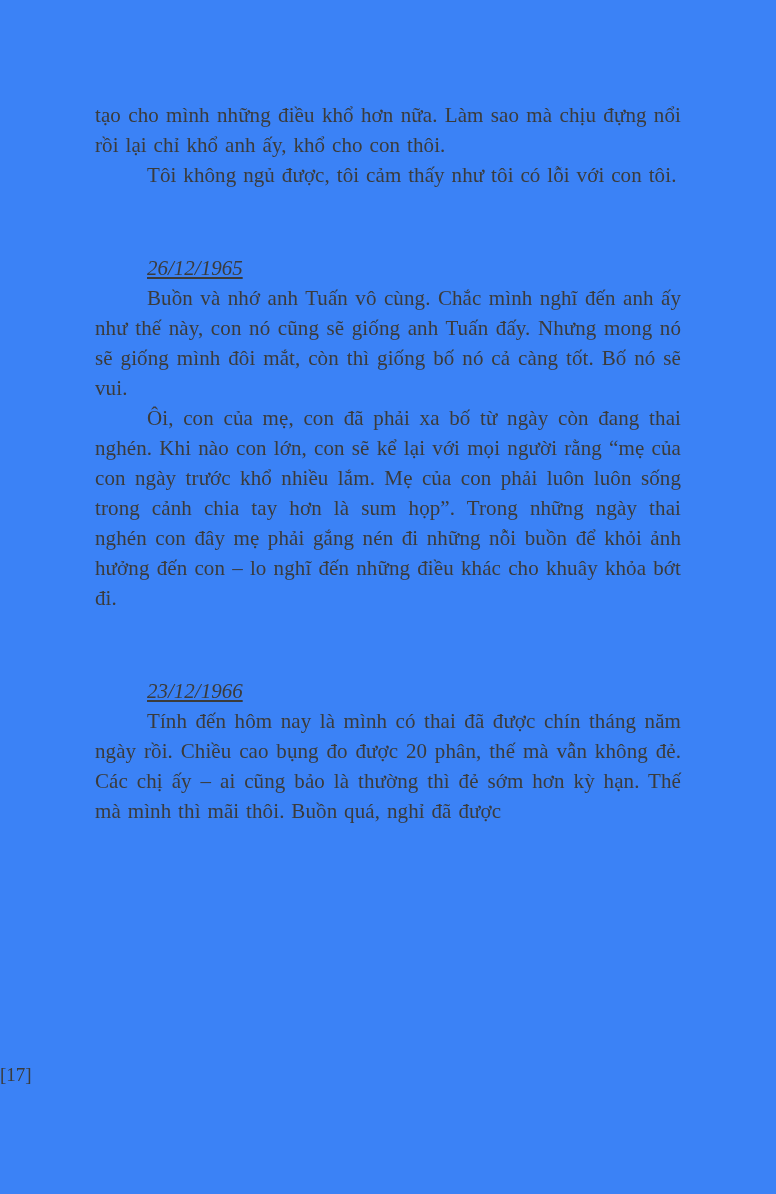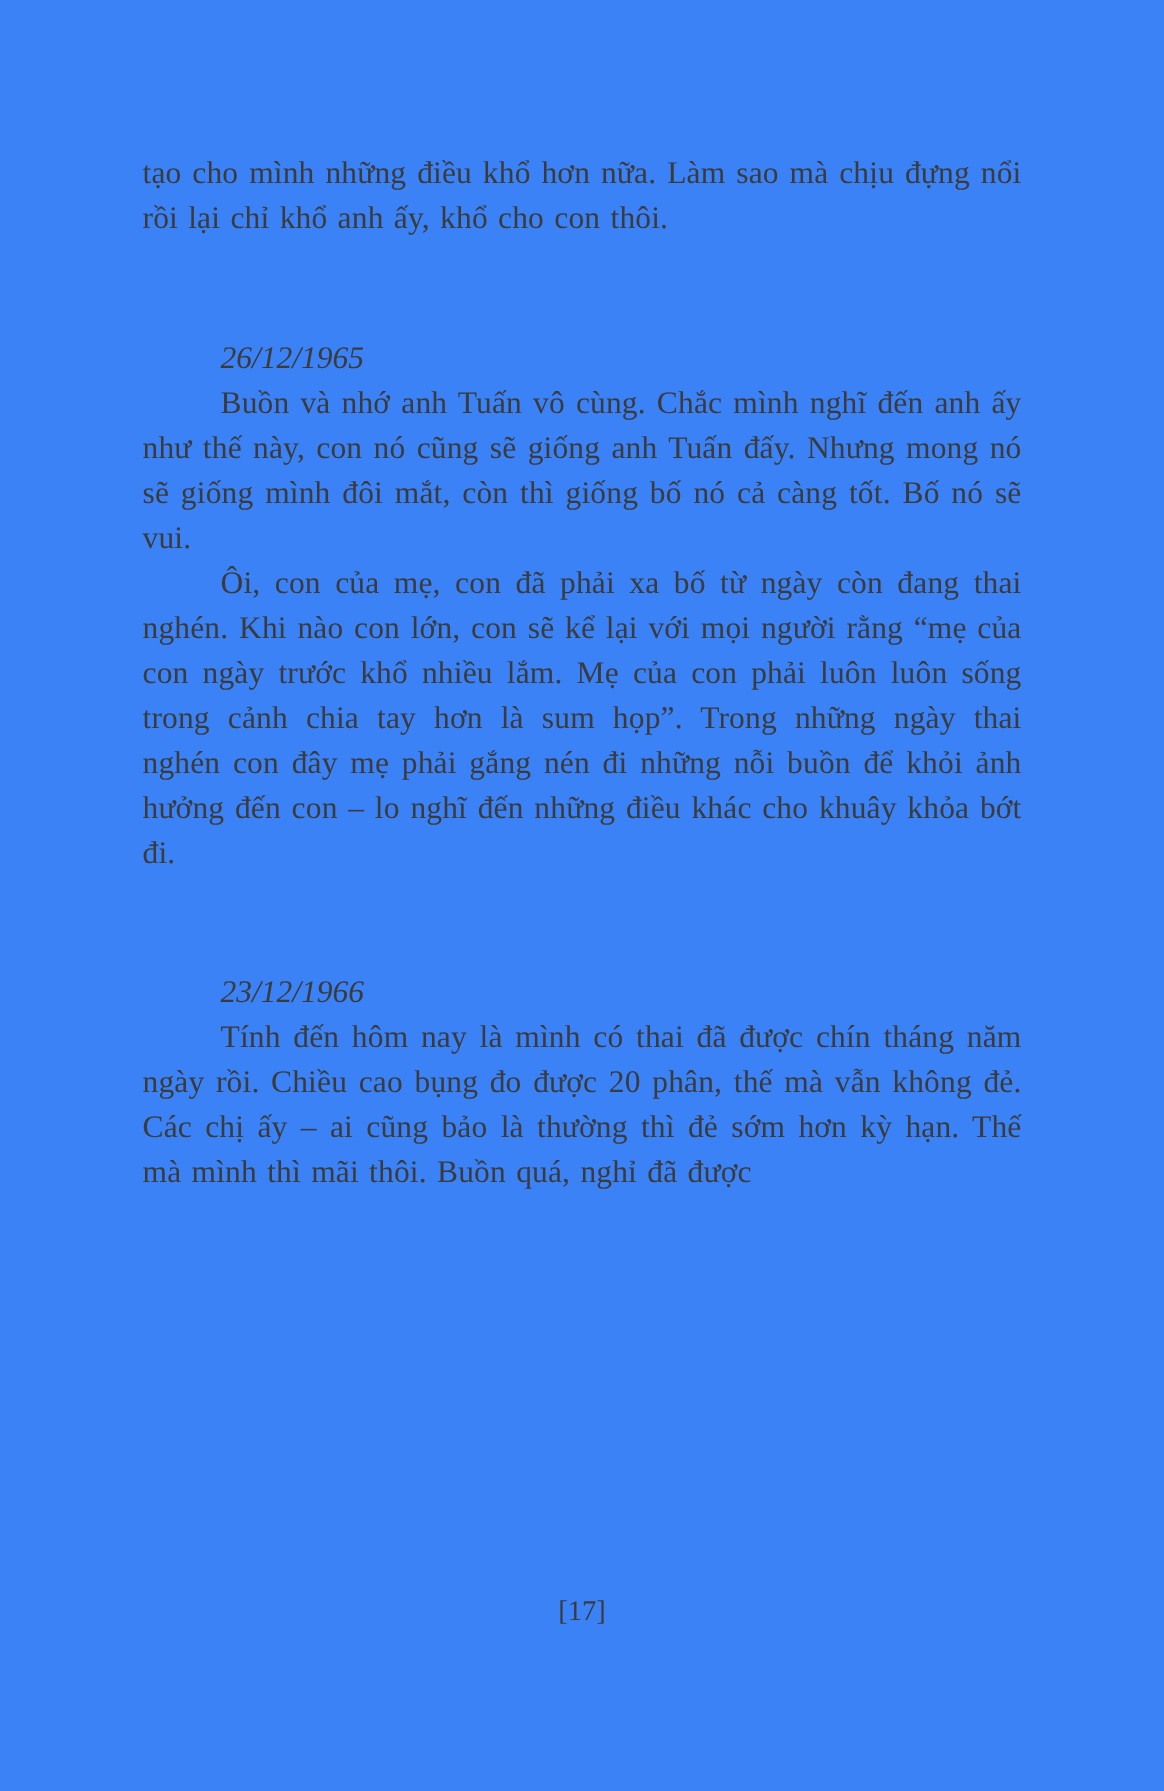--- a/index.html
+++ b/index.html
@@ -33,37 +33,39 @@
     letter-spacing: 0.1px;
   }
   .para.continuation {
     text-indent: 0;
   }
   .entry-date {
     margin: 63px 0 0 52px;
     font-size: 21px;
     line-height: 30px;
     font-style: italic;
+    text-decoration: underline;
   }
   .page-number {
     position: absolute;
     left: 0;
     width: 776px;
     top: 1064px;
-    text-align: center;
+    text-align: left;
     font-size: 19px;
     color: #3b3b3b;
   }
 </style>
 </head>
 <body>
 
 <div class="page">
   <div class="text-block">
     <p class="para continuation">tạo cho mình những điều khổ hơn nữa. Làm sao mà chịu đựng nổi rồi lại chỉ khổ anh ấy, khổ cho con thôi.</p>
+    <p class="para">Tôi không ngủ được, tôi cảm thấy như tôi có lỗi với con tôi.</p>
     <p class="entry-date">26/12/1965</p>
     <p class="para">Buồn và nhớ anh Tuấn vô cùng. Chắc mình nghĩ đến anh ấy như thế này, con nó cũng sẽ giống anh Tuấn đấy. Nhưng mong nó sẽ giống mình đôi mắt, còn thì giống bố nó cả càng tốt. Bố nó sẽ vui.</p>
     <p class="para">Ôi, con của mẹ, con đã phải xa bố từ ngày còn đang thai nghén. Khi nào con lớn, con sẽ kể lại với mọi người rằng “mẹ của con ngày trước khổ nhiều lắm. Mẹ của con phải luôn luôn sống trong cảnh chia tay hơn là sum họp”. Trong những ngày thai nghén con đây mẹ phải gắng nén đi những nỗi buồn để khỏi ảnh hưởng đến con – lo nghĩ đến những điều khác cho khuây khỏa bớt đi.</p>
     <p class="entry-date">23/12/1966</p>
     <p class="para">Tính đến hôm nay là mình có thai đã được chín tháng năm ngày rồi. Chiều cao bụng đo được 20 phân, thế mà vẫn không đẻ. Các chị ấy – ai cũng bảo là thường thì đẻ sớm hơn kỳ hạn. Thế mà mình thì mãi thôi. Buồn quá, nghỉ đã được</p>
   </div>
 
   <div class="page-number">[17]</div>
 </div>
 

